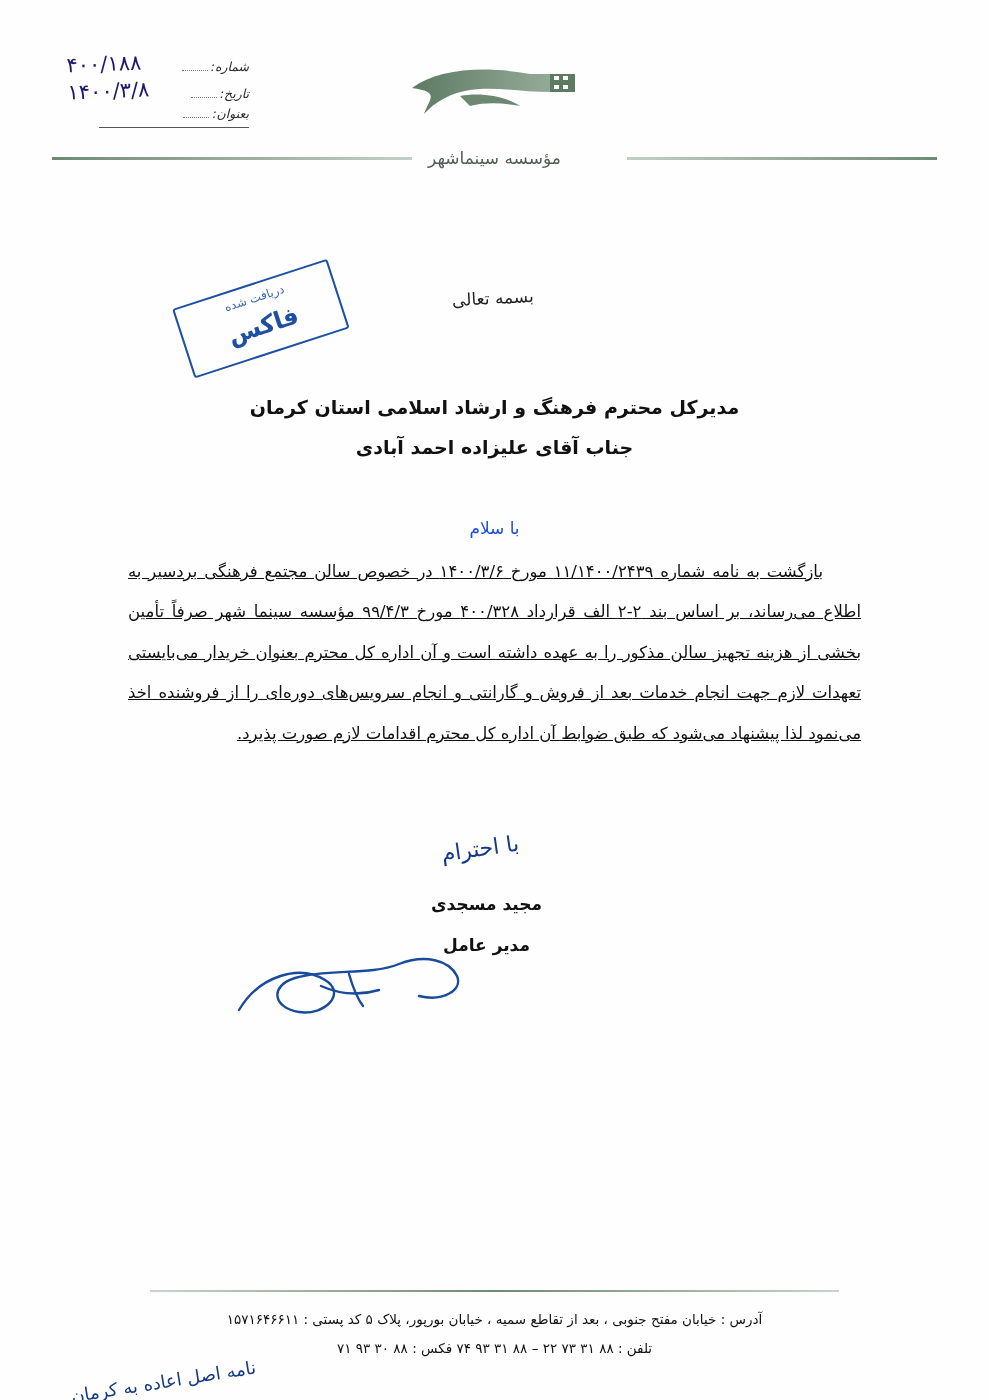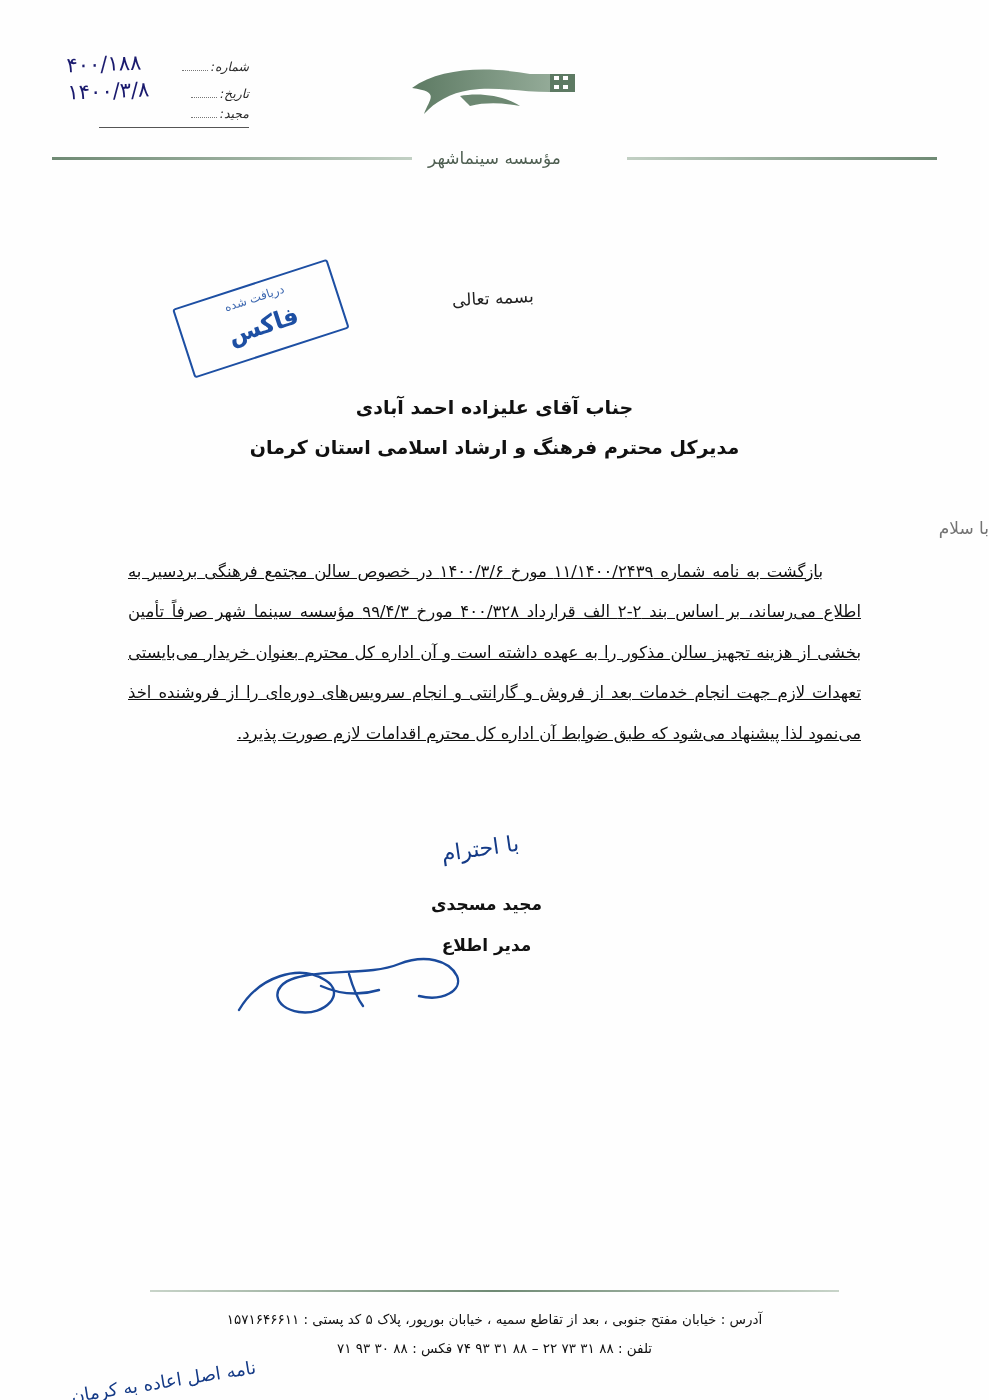--- a/index.html
+++ b/index.html
@@ -152,22 +152,23 @@
     font-size: 19px;
     font-weight: bold;
     line-height: 2.1;
     color: #111;
   }
   .salutation {
     position: absolute;
     top: 518px;
     right: 0;
     left: 0;
+    text-align: center;
     font-size: 17px;
-    color: #737373;
+    color: #1d4ed8;
   }
   .body {
     position: absolute;
     top: 552px;
     right: 128px;
     left: 128px;
     font-size: 16.5px;
     line-height: 2.45;
     text-align: justify;
     text-justify: inter-word;
@@ -243,21 +244,21 @@
       <span class="meta-label">شماره:</span>
       <span class="meta-dots"></span>
       <span class="meta-value">۴۰۰/۱۸۸</span>
     </div>
     <div class="meta-row">
       <span class="meta-label">تاریخ:</span>
       <span class="meta-dots"></span>
       <span class="meta-value">۱۴۰۰/۳/۸</span>
     </div>
     <div class="meta-row">
-      <span class="meta-label">مجید:</span>
+      <span class="meta-label">بعنوان:</span>
       <span class="meta-dots"></span>
       <span class="meta-value"></span>
     </div>
     <div class="meta-rule"></div>
   </div>
 
   <div class="logo-wrap">
     <div class="logo-mark">
       <svg width="190" height="70" viewBox="0 0 190 70" xmlns="http://www.w3.org/2000/svg">
         <defs>
@@ -285,34 +286,34 @@
 
   <div class="stamp">
     <div class="stamp-box"></div>
     <div class="stamp-line1">دریافت شده</div>
     <div class="stamp-line2">فاکس</div>
   </div>
 
   <div class="besmeh">بسمه تعالی</div>
 
   <div class="addressee">
+    <div>مدیرکل محترم فرهنگ و ارشاد اسلامی استان کرمان</div>
     <div>جناب آقای علیزاده احمد آبادی</div>
-    <div>مدیرکل محترم فرهنگ و ارشاد اسلامی استان کرمان</div>
   </div>
 
   <div class="salutation">با سلام</div>
 
   <div class="body">
     <p>بازگشت به نامه شماره ۱۱/۱۴۰۰/۲۴۳۹ مورخ ۱۴۰۰/۳/۶ در خصوص سالن مجتمع فرهنگی بردسیر به اطلاع می‌رساند، بر اساس بند ۲-۲ الف قرارداد ۴۰۰/۳۲۸ مورخ ۹۹/۴/۳ مؤسسه سینما شهر صرفاً تأمین بخشی از هزینه تجهیز سالن مذکور را به عهده داشته است و آن اداره کل محترم بعنوان خریدار می‌بایستی تعهدات لازم جهت انجام خدمات بعد از فروش و گارانتی و انجام سرویس‌های دوره‌ای را از فروشنده اخذ می‌نمود لذا پیشنهاد می‌شود که طبق ضوابط آن اداره کل محترم اقدامات لازم صورت پذیرد.</p>
   </div>
 
   <div class="sig-mark">با احترام</div>
   <div class="signer">
     <div>مجید مسجدی</div>
-    <div>مدیر اطلاع</div>
+    <div>مدیر عامل</div>
   </div>
   <div class="sig-scribble">
     <svg width="250" height="90" viewBox="0 0 250 90" xmlns="http://www.w3.org/2000/svg">
       <g fill="none" stroke="#1a4a9c" stroke-width="2.4" stroke-linecap="round">
         <path d="M10 64 C 30 30, 70 18, 96 34 C 118 47, 96 70, 70 66 C 44 62, 40 40, 66 32 C 100 22, 140 30, 170 18 C 196 8, 220 14, 228 30 C 234 44, 214 56, 190 50"></path>
         <path d="M92 40 C 110 48, 130 50, 150 44"></path>
         <path d="M120 28 C 124 42, 128 52, 134 60"></path>
       </g>
     </svg>
   </div>

